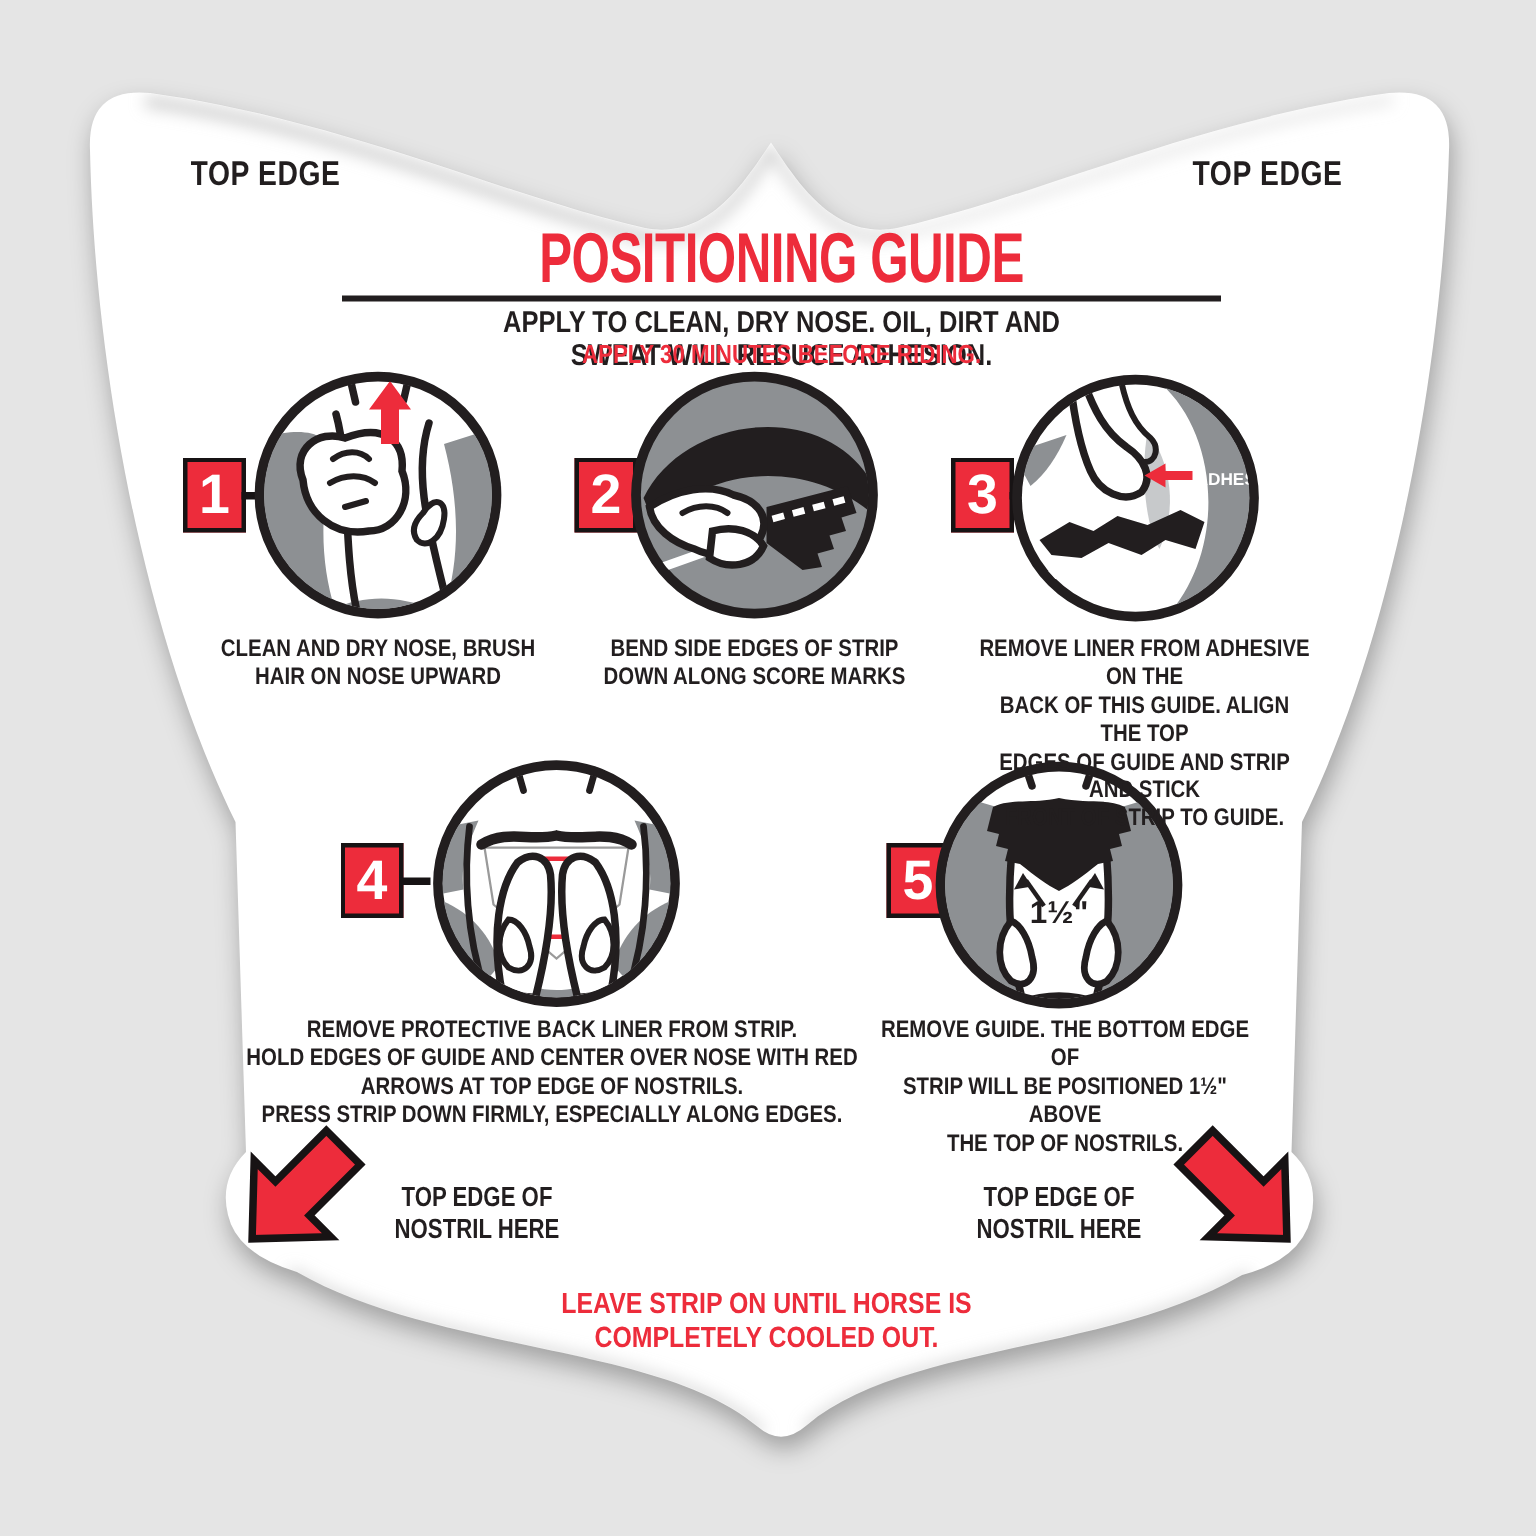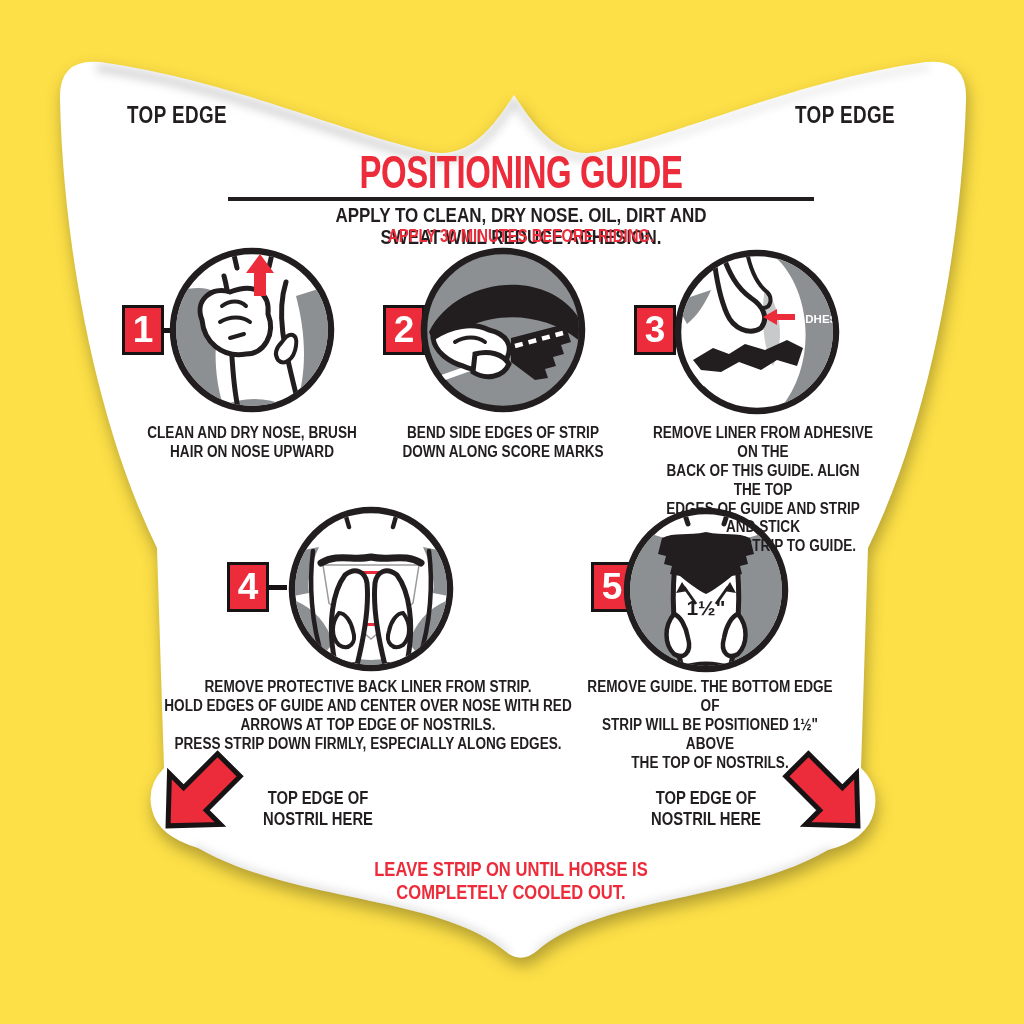--- a/index.html
+++ b/index.html
@@ -1,16 +1,16 @@
 <!DOCTYPE html>
 <html><head>
 <meta charset="utf-8">
 <style>
   html,body{margin:0;padding:0;background:#fff;}
-  .page{position:relative;width:1024px;height:1024px;background:#fde047;overflow:hidden;
+  .page{position:relative;width:1024px;height:1024px;background:#e5e5e5;overflow:hidden;
         font-family:"Liberation Sans",sans-serif;color:#221E1F;}
   svg{display:block;}
   .bgshape{position:absolute;left:0;top:0;}
   .whiteform{filter:drop-shadow(2px 8px 8px rgba(0,0,0,.30));}
   .abs{position:absolute;}
   .txt{position:absolute;font-weight:bold;text-align:center;white-space:pre-line;
        transform:translateX(-50%) scaleX(.85);transform-origin:center top;line-height:1.12;}
   .corner{position:absolute;font-weight:600;font-size:23px;letter-spacing:.5px;
           transform:scaleX(.82);white-space:nowrap;}
   .corner.l{transform-origin:left top;}

